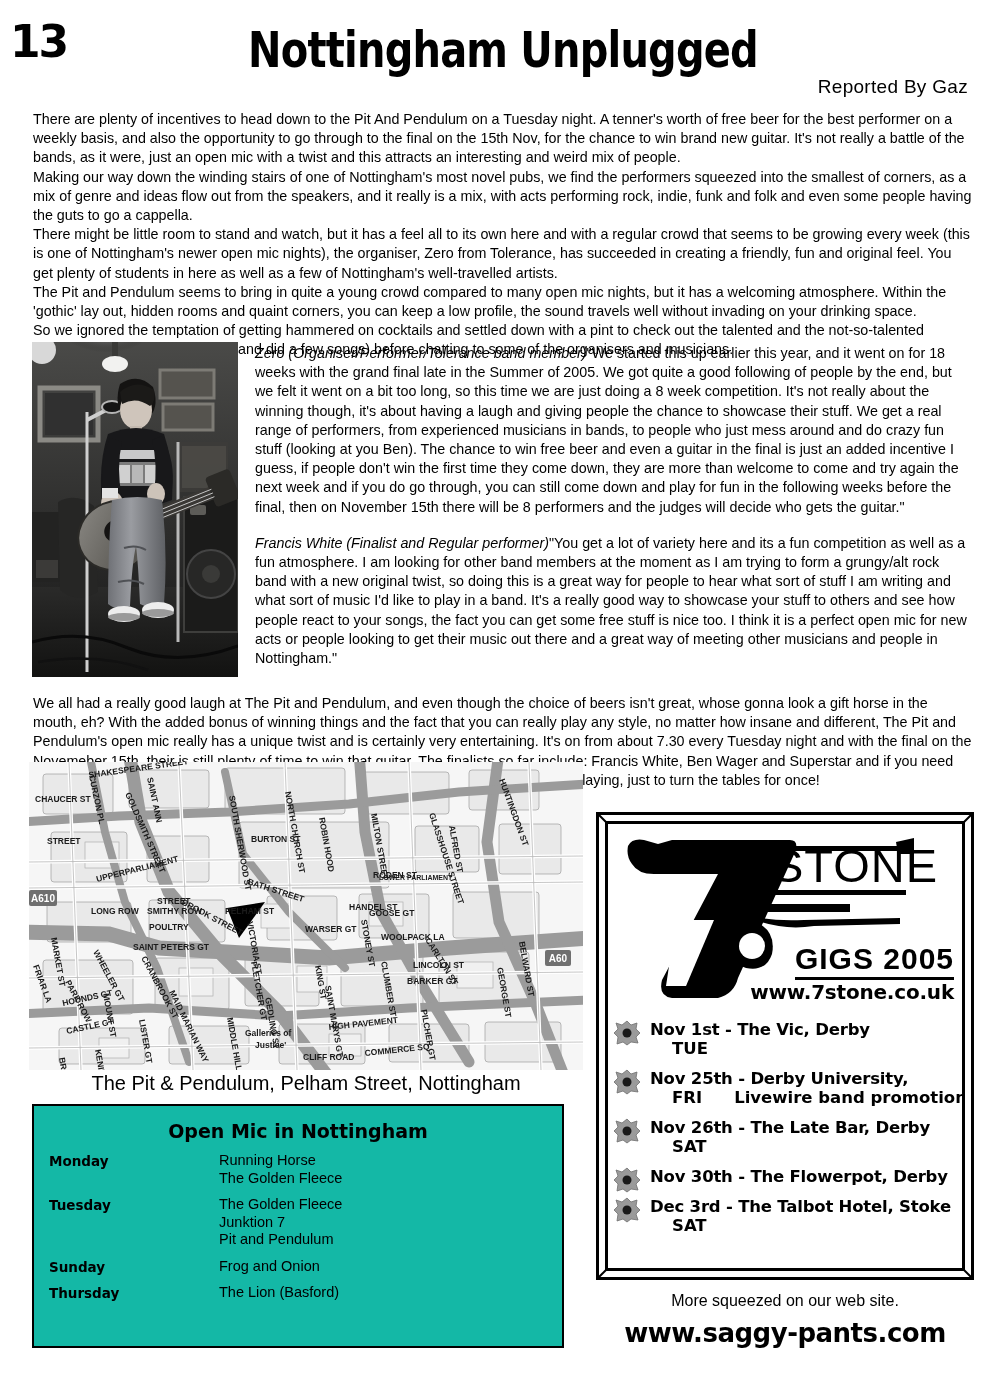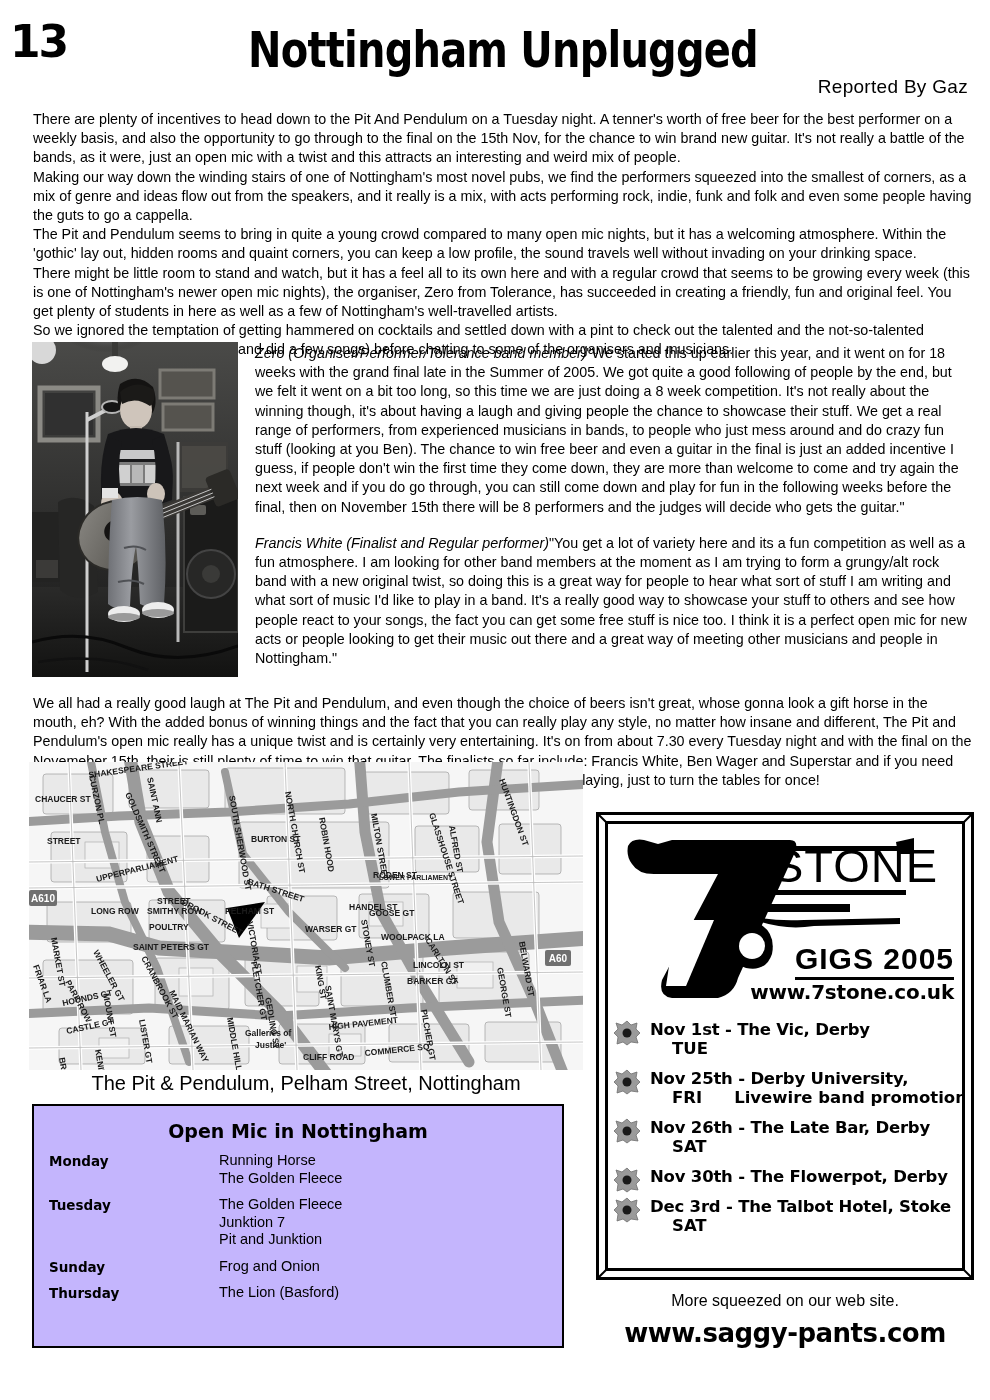--- a/index.html
+++ b/index.html
@@ -81,21 +81,21 @@
     position:absolute;left:21px;top:1072px;width:554px;
     text-align:center;font-size:20px;
   }
 
   
   .openmic{
     position:absolute;left:24px;top:1104px;
     width:532px;height:244px;
     border:2.5px solid #000;
     box-sizing:border-box;
-    background:#c4b5fd;
+    background:#14b8a6;
   }
   .openmic h2{
     margin:14px 0 10px 0;
     text-align:center;
     font-family:"DejaVu Sans", sans-serif;
     font-size:19px;font-weight:bold;
   }
   .omrow{display:flex;margin-bottom:9px;}
   .omday{
     width:185px;padding-left:15px;box-sizing:border-box;
@@ -181,22 +181,22 @@
 
   <div class="pagenum">13</div>
 
   <div class="masthead">Nottingham Unplugged</div>
 
   <div class="byline">Reported By Gaz</div>
 
   <div class="bodytext">
     <p>There are plenty of incentives to head down to the Pit And Pendulum on a Tuesday night. A tenner's worth of free beer for the best performer on a weekly basis, and also the opportunity to go through to the final on the 15th Nov, for the chance to win brand new guitar. It's not really a battle of the bands, as it were, just an open mic with a twist and this attracts an interesting and weird mix of people.</p>
     <p>Making our way down the winding stairs of one of Nottingham's most novel pubs, we find the performers squeezed into the smallest of corners, as a mix of genre and ideas flow out from the speakers, and it really is a mix, with acts performing rock, indie, funk and folk and even some people having the guts to go a cappella.</p>
+    <p>There might be little room to stand and watch, but it has a feel all to its own here and with a regular crowd that seems to be growing every week (this is one of Nottingham's newer open mic nights), the organiser, Zero from Tolerance, has succeeded in creating a friendly, fun and original feel.  You get plenty of students in here as well as a few of Nottingham's well-travelled artists.</p>
     <p>The Pit and Pendulum seems to bring in quite a young crowd compared to many open mic nights, but it has a welcoming atmosphere. Within the 'gothic' lay out, hidden rooms and quaint corners, you can keep a low profile, the sound travels well without invading on your drinking space.</p>
-    <p>There might be little room to stand and watch, but it has a feel all to its own here and with a regular crowd that seems to be growing every week (this is one of Nottingham's newer open mic nights), the organiser, Zero from Tolerance, has succeeded in creating a friendly, fun and original feel.  You get plenty of students in here as well as a few of Nottingham's well-travelled artists.</p>
     <p>So we ignored the temptation of getting hammered on cocktails and settled down with a pint to check out the talented and the not-so-talented (Saggy-Pants gang even got up and did a few songs) before chatting to some of the organisers and musicians.</p>
   </div>
 
   <div class="photo">
     <svg width="206" height="335" viewBox="0 0 206 335">
       <defs>
         <linearGradient id="wallg" x1="0" y1="0" x2="0" y2="1">
           <stop offset="0" stop-color="#4a4a48"></stop>
           <stop offset="0.55" stop-color="#2d2d2c"></stop>
           <stop offset="1" stop-color="#171717"></stop>
@@ -467,21 +467,21 @@
         <div>Running Horse</div>
         <div>The Golden Fleece</div>
       </div>
     </div>
 
     <div class="omrow">
       <div class="omday">Tuesday</div>
       <div class="omvenues">
         <div>The Golden Fleece</div>
         <div>Junktion 7</div>
-        <div>Pit and Junktion</div>
+        <div>Pit and Pendulum</div>
       </div>
     </div>
 
     <div class="omrow">
       <div class="omday">Sunday</div>
       <div class="omvenues">
         <div>Frog and Onion</div>
       </div>
     </div>
 

